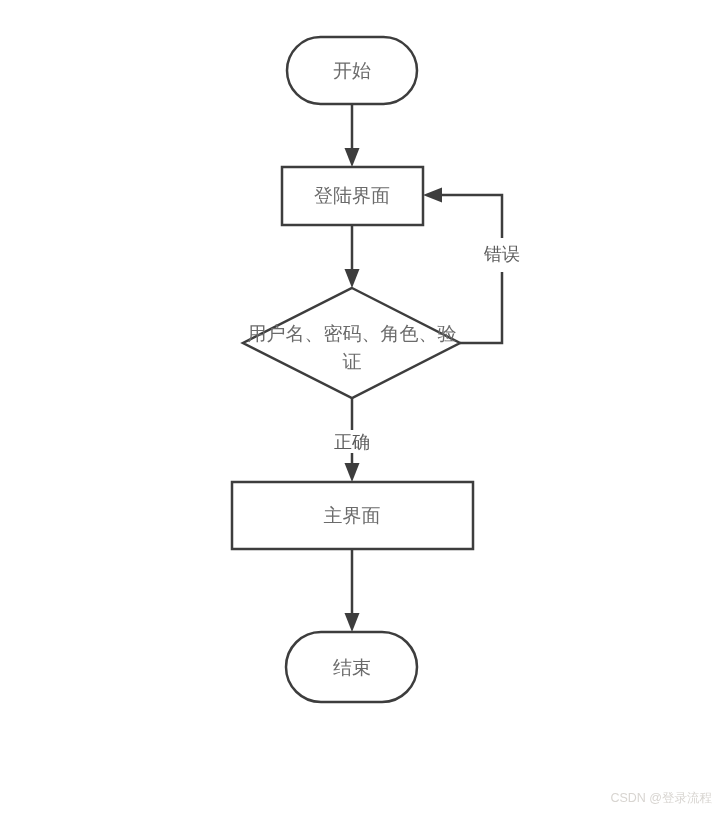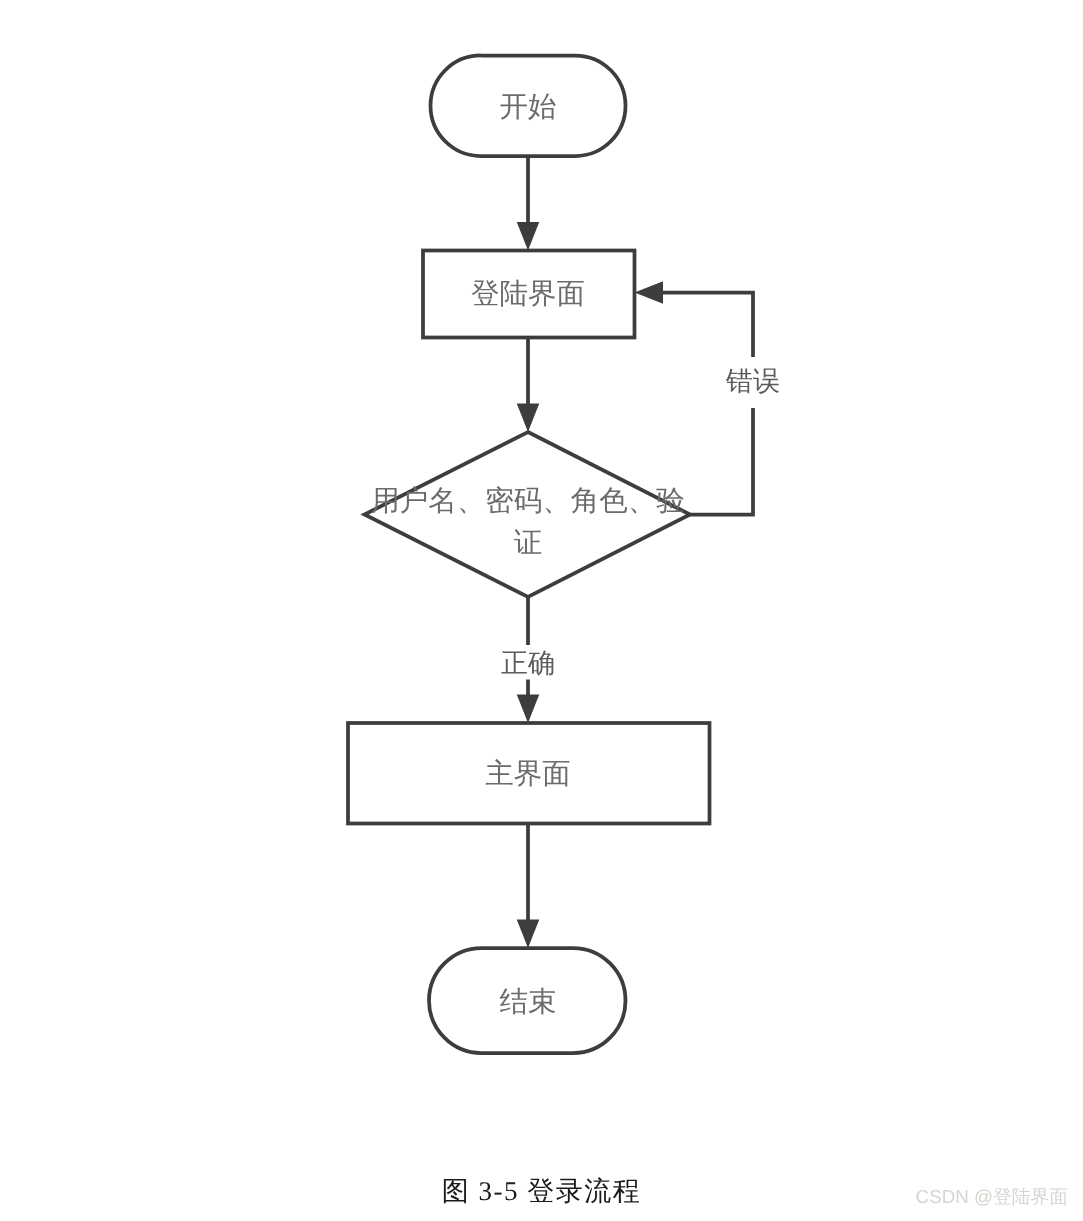--- a/index.html
+++ b/index.html
@@ -115,17 +115,16 @@
       <rect class="shape" x="232" y="482" width="241" height="67"></rect>
       <text class="node-label" x="352" y="522">主界面</text>
     </g>
 
     <g>
       <rect class="shape" x="286" y="632" width="131" height="70" rx="35" ry="35"></rect>
       <text class="node-label" x="352" y="674">结束</text>
     </g>
   </svg>
 
-  <div class="caption">图 3-5  登录流程</div>
 
-  <div class="watermark">CSDN @登陆界面</div>
+  <div class="watermark">CSDN @登录流程</div>
 
 </div>
 
 </body></html>

